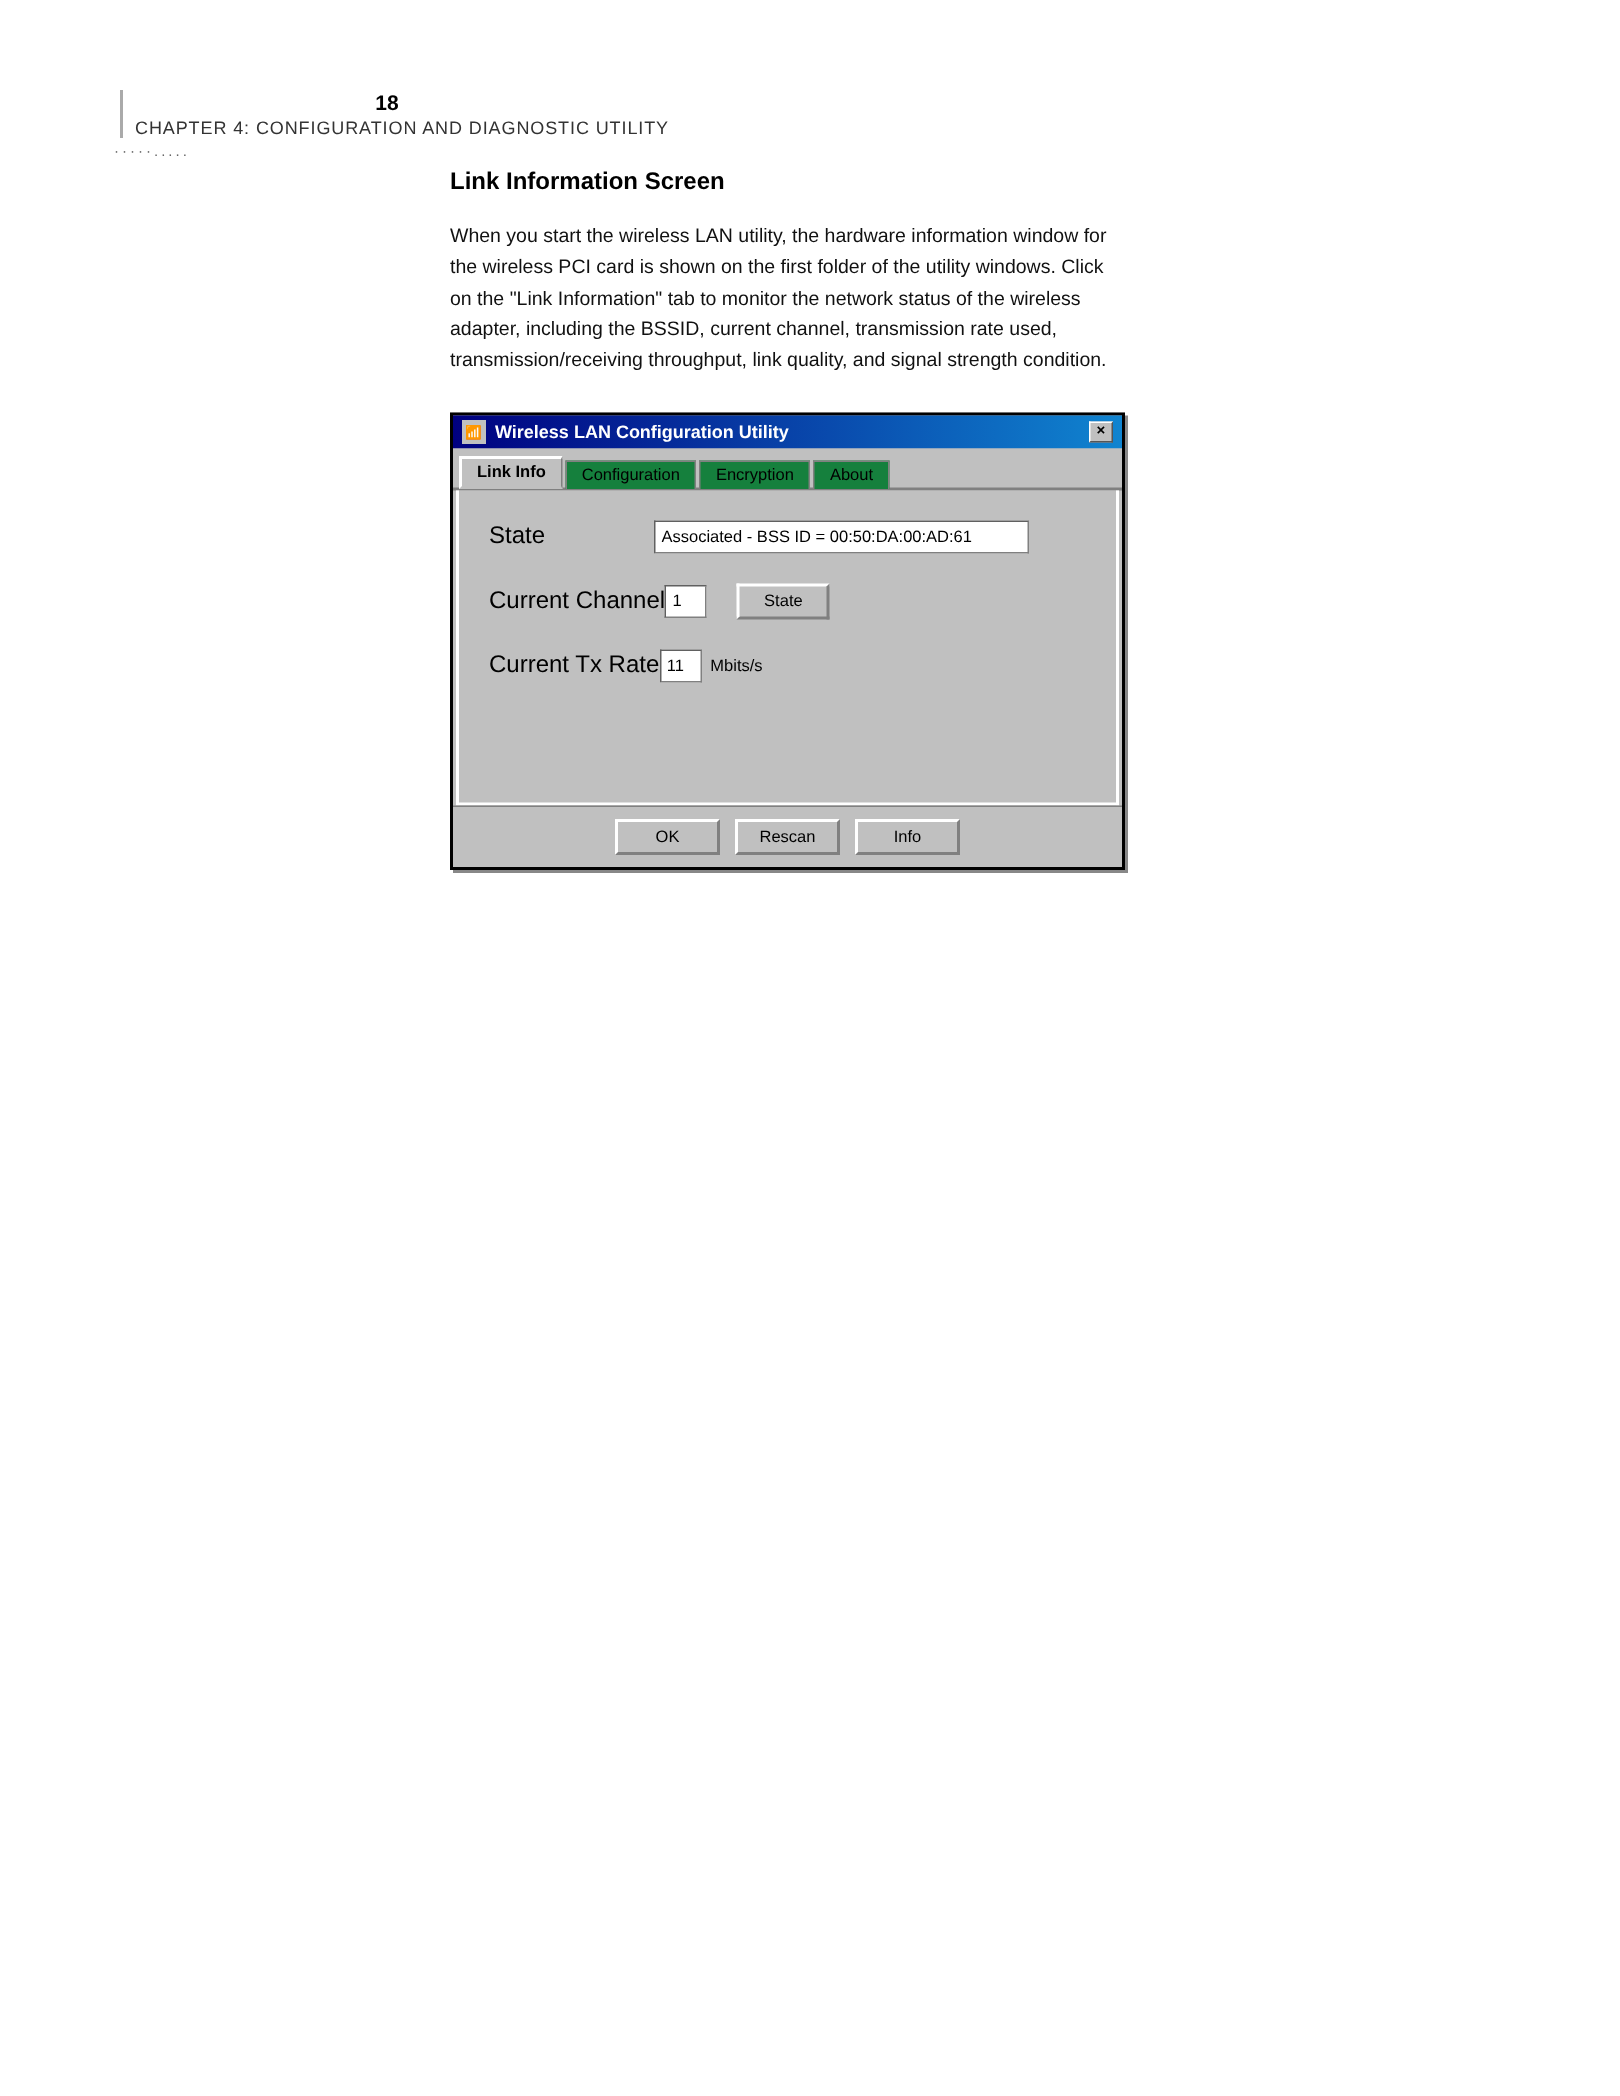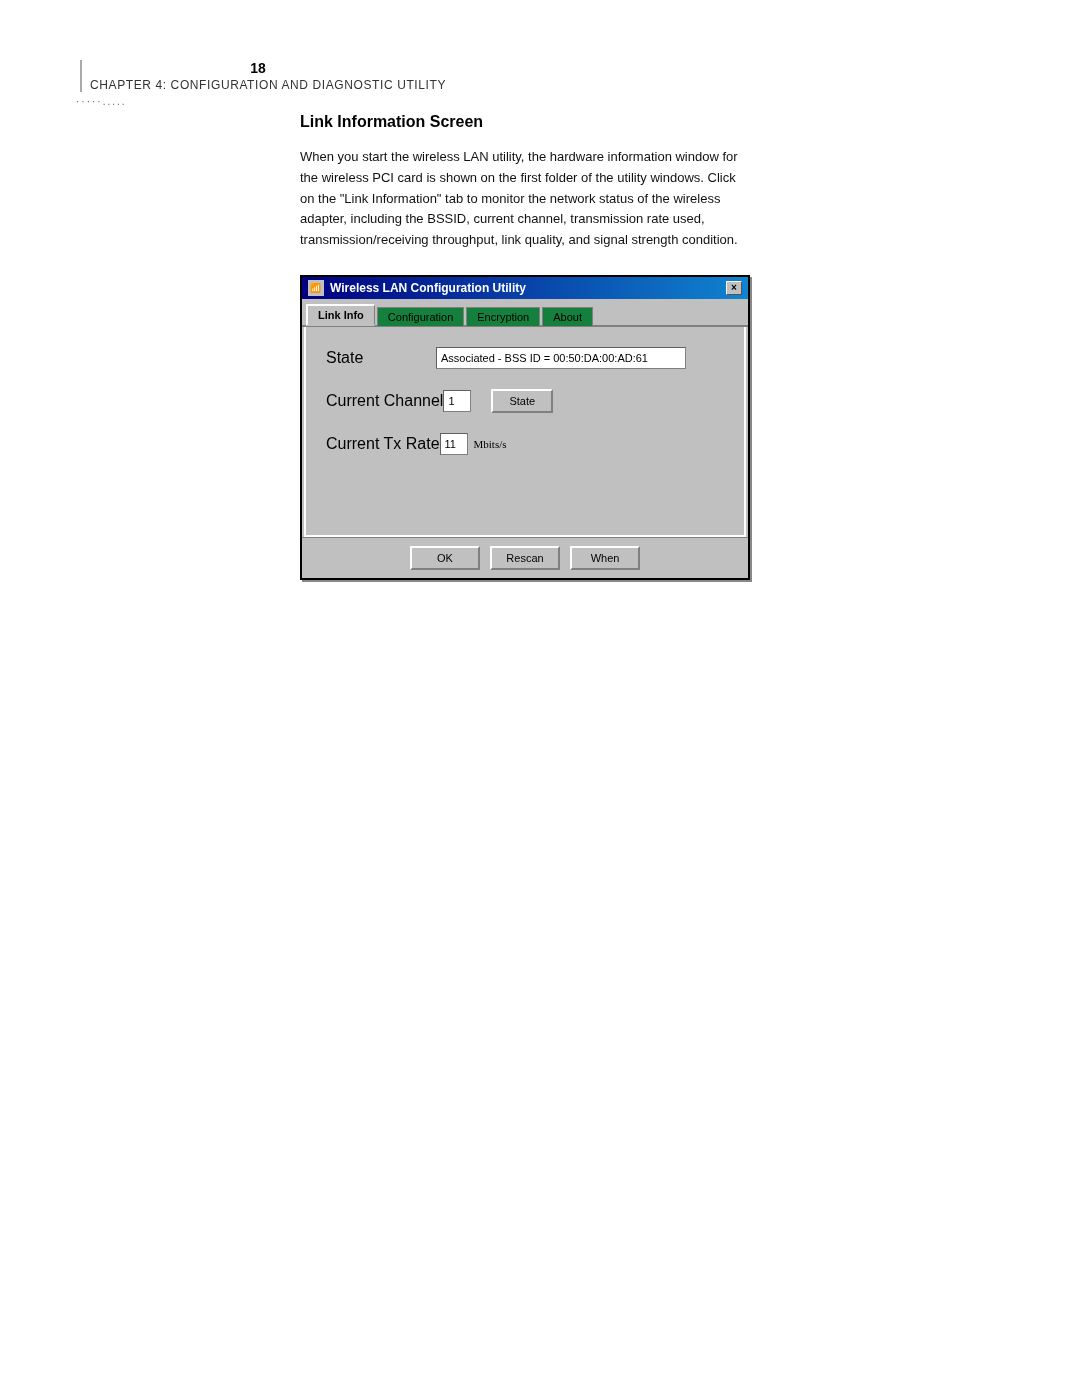--- a/index.html
+++ b/index.html
@@ -201,21 +201,21 @@
       font-size: 11px;
       font-family: Arial, sans-serif;
       padding: 2px 16px;
       height: 24px;
       cursor: pointer;
       margin-left: 20px;
     }
 
     .field-unit {
       font-size: 11px;
-      font-family: Liberation Serif, serif;
+      font-family: Liberation Sans, sans-serif;
       margin-left: 6px;
     }
 
     
     .win-button-bar {
       background: #c0c0c0;
       border-top: 1px solid #808080;
       padding: 8px 10px;
       display: flex;
       justify-content: center;
@@ -312,19 +312,19 @@
           <span class="field-unit">Mbits/s</span>
         </div>
 
         <div style="height: 40px;"></div>
 
       </div>
 
       <div class="win-button-bar">
         <button class="win-bottom-btn">OK</button>
         <button class="win-bottom-btn">Rescan</button>
-        <button class="win-bottom-btn">When</button>
+        <button class="win-bottom-btn">Info</button>
       </div>
 
     </div>
   </div>
 
 </div>
 
 </body></html>

